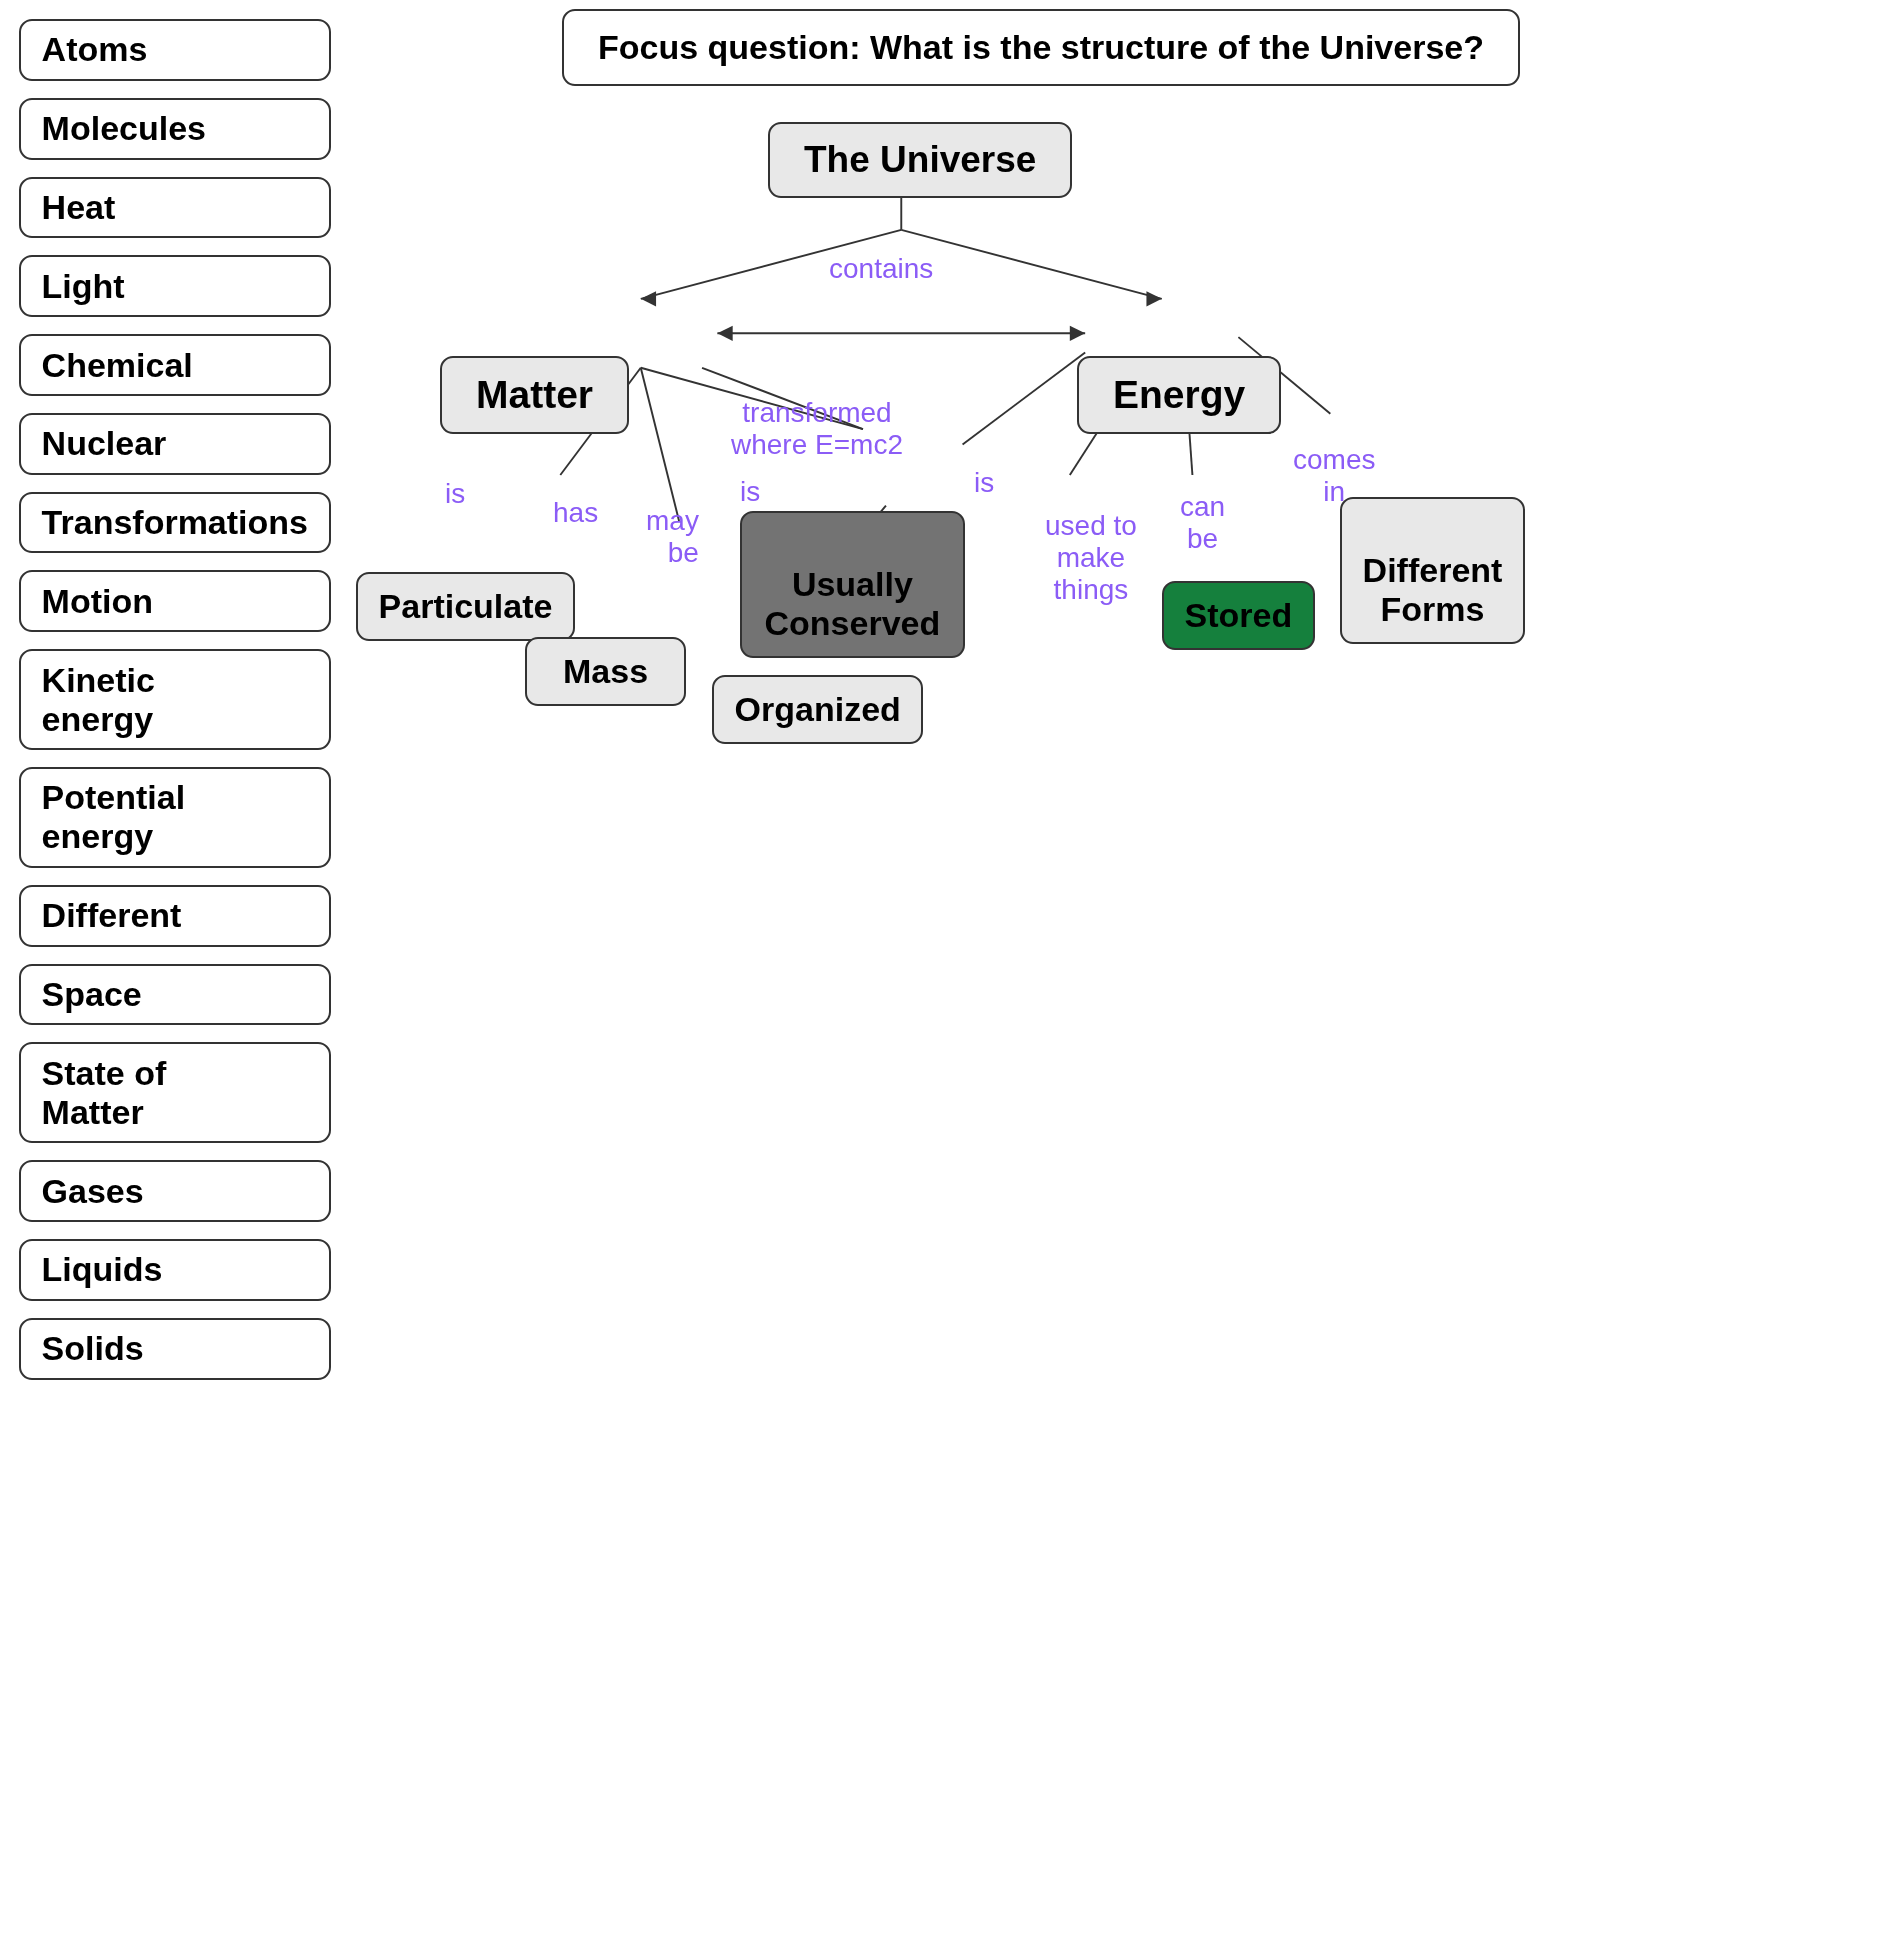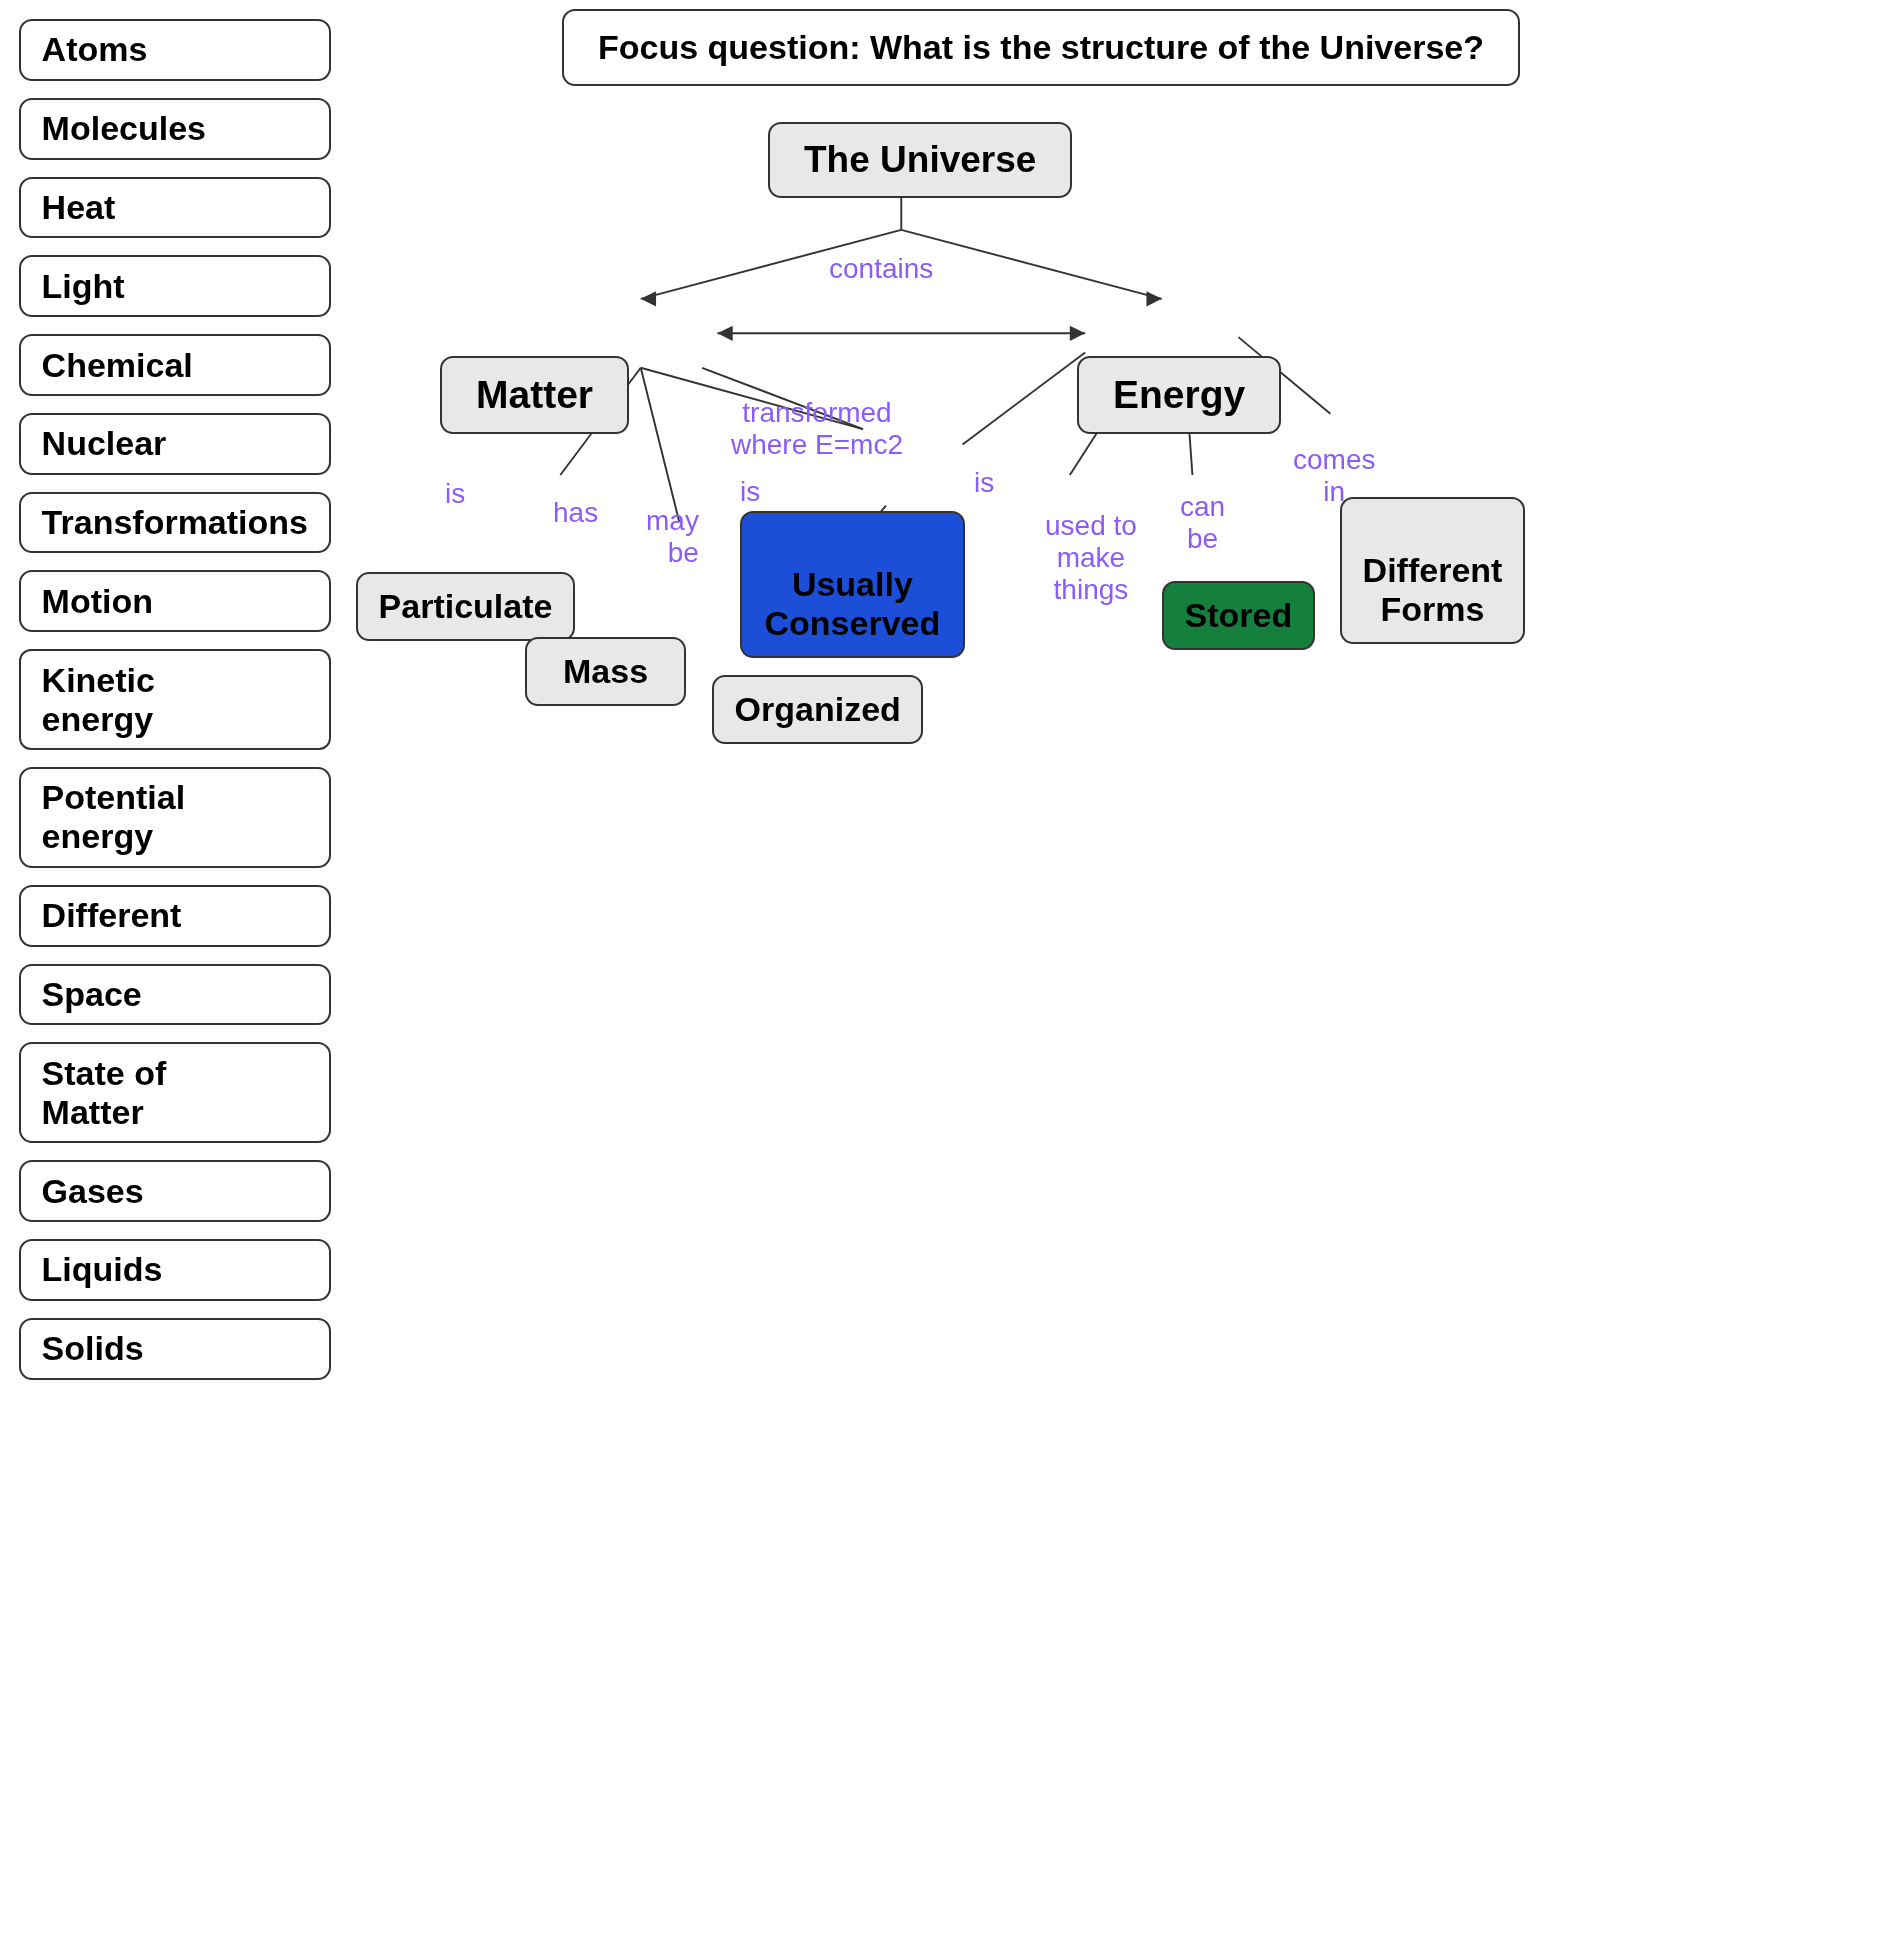--- a/index.html
+++ b/index.html
@@ -87,21 +87,21 @@
 
 <div class="sidebar">
   <div class="sidebar-item"><span>Atoms</span></div>
   <div class="sidebar-item"><span>Molecules</span></div>
   <div class="sidebar-item"><span>Heat</span></div>
   <div class="sidebar-item"><span>Light</span></div>
   <div class="sidebar-item"><span>Chemical</span></div>
   <div class="sidebar-item"><span>Nuclear</span></div>
   <div class="sidebar-item"><span>Transformations</span></div>
   <div class="sidebar-item"><span>Motion</span></div>
-  <div class="sidebar-item" style="white-space:pre-line;border-radius:12px;"><span>Kinetic
+  <div class="sidebar-item" style="white-space:pre-line;"><span>Kinetic
 energy</span></div>
   <div class="sidebar-item" style="white-space:pre-line;"><span>Potential
 energy</span></div>
   <div class="sidebar-item"><span>Different</span></div>
   <div class="sidebar-item"><span>Space</span></div>
   <div class="sidebar-item" style="white-space:pre-line;"><span>State of
 Matter</span></div>
   <div class="sidebar-item"><span>Gases</span></div>
   <div class="sidebar-item"><span>Liquids</span></div>
   <div class="sidebar-item"><span>Solids</span></div>
@@ -188,21 +188,21 @@
   </div>
 
   <div class="node" style="left:75px; top:572px; font-size:34px; padding:13px 20.6px; background:#e8e8e8;">
     <span>Particulate</span>
   </div>
 
   <div class="node" style="left:244px; top:637px; font-size:34px; padding:13px 36px; background:#e8e8e8;">
     <span>Mass</span>
   </div>
 
-  <div class="node" style="left:459px; top:511px; font-size:34px; padding:13px 22.5px; background:#1d4ed8; white-space:pre-line; text-align:center;">
+  <div class="node" style="left:459px; top:511px; font-size:34px; padding:13px 22.5px; background:#737373; white-space:pre-line; text-align:center;">
     <span>Usually
 Conserved</span>
   </div>
 
   <div class="node" style="left:431px; top:675px; font-size:34px; padding:13px 20.6px; background:#e8e8e8;">
     <span>Organized</span>
   </div>
 
   <div class="label" style="left:693px; top:467px;">
     <span>is</span>

